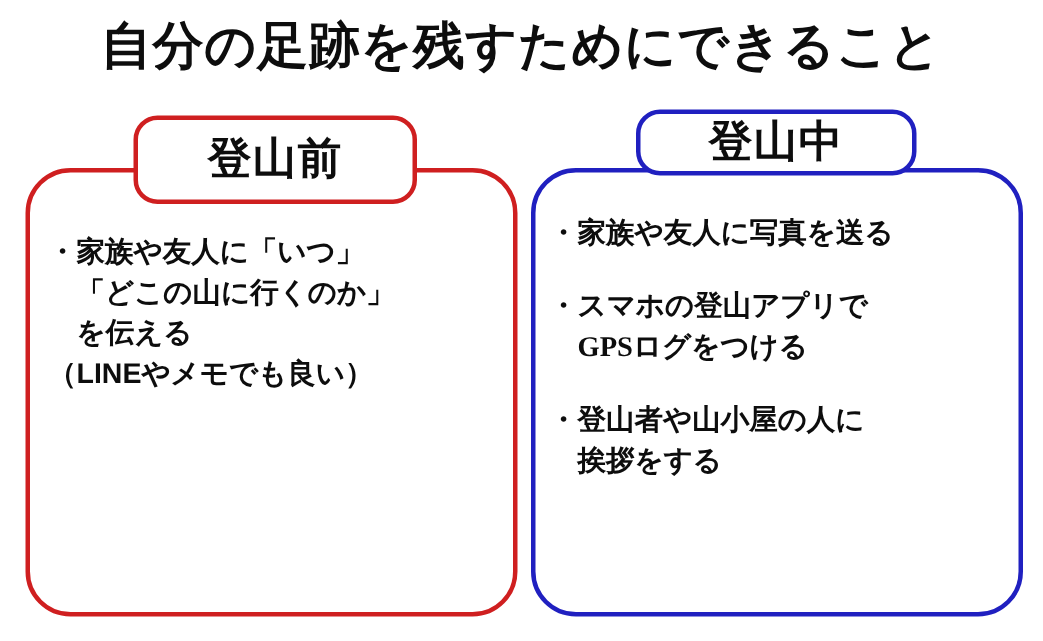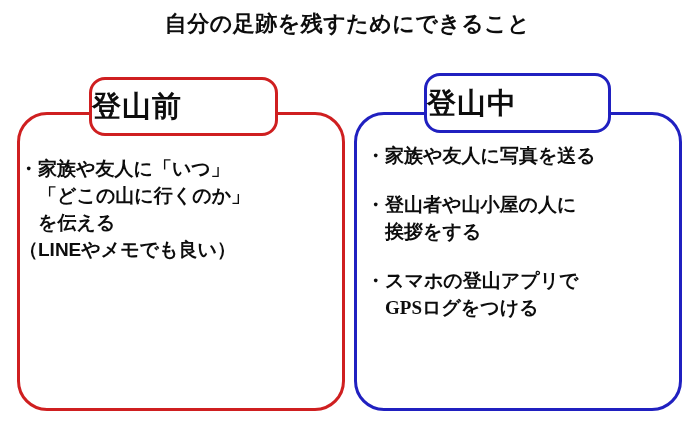--- a/index.html
+++ b/index.html
@@ -23,21 +23,21 @@
     height: 427px;
     background: #ffffff;
   }
   
   .page-title {
     position: absolute;
     left: 0;
     top: 12px;
     width: 695px;
     text-align: center;
-    font-size: 22px;
+    font-size: 34px;
     font-weight: bold;
     letter-spacing: 0.5px;
     line-height: 1.12;
     color: #0d0d0d;
     white-space: nowrap;
   }
   
   .panel {
     position: absolute;
     box-sizing: border-box;
@@ -63,52 +63,53 @@
   
   .panel-header {
     position: absolute;
     box-sizing: border-box;
     background: #ffffff;
     border-style: solid;
     border-width: 3px;
     border-radius: 16px;
     display: flex;
     align-items: center;
+    justify-content: center;
     z-index: 4;
   }
   .header-before {
     left: 89px;
     top: 77px;
     width: 189px;
     height: 59px;
     border-color: #cf1f20;
   }
   .header-during {
     left: 424px;
     top: 73px;
     width: 187px;
-    height: 60px;
+    height: 44px;
     border-color: #2020c0;
   }
   .panel-header .header-label {
     font-size: 29px;
     font-weight: bold;
     line-height: 1;
     color: #0d0d0d;
     white-space: nowrap;
     letter-spacing: 1px;
   }
   
   .panel-body {
     position: absolute;
     z-index: 3;
     box-sizing: border-box;
   }
   .body-before {
-    left: 19px;
+    left: 32px;
     top: 156px;
     width: 312px;
   }
   .body-during {
     left: 366px;
     top: 143px;
     width: 312px;
   }
   .bullet {
     display: block;
@@ -141,23 +142,23 @@
   </div>
 
   <div class="panel-header header-before">
     <span class="header-label">登山前</span>
   </div>
 
   <div class="panel panel-during"></div>
 
   <div class="panel-body body-during">
     <span class="bullet">・家族や友人に写真を送る</span>
+    <span class="bullet">・スマホの登山アプリで
+　GPSログをつける</span>
     <span class="bullet">・登山者や山小屋の人に
 　挨拶をする</span>
-    <span class="bullet">・スマホの登山アプリで
-　GPSログをつける</span>
   </div>
 
   <div class="panel-header header-during">
     <span class="header-label">登山中</span>
   </div>
 
 </div>
 
 </body></html>

